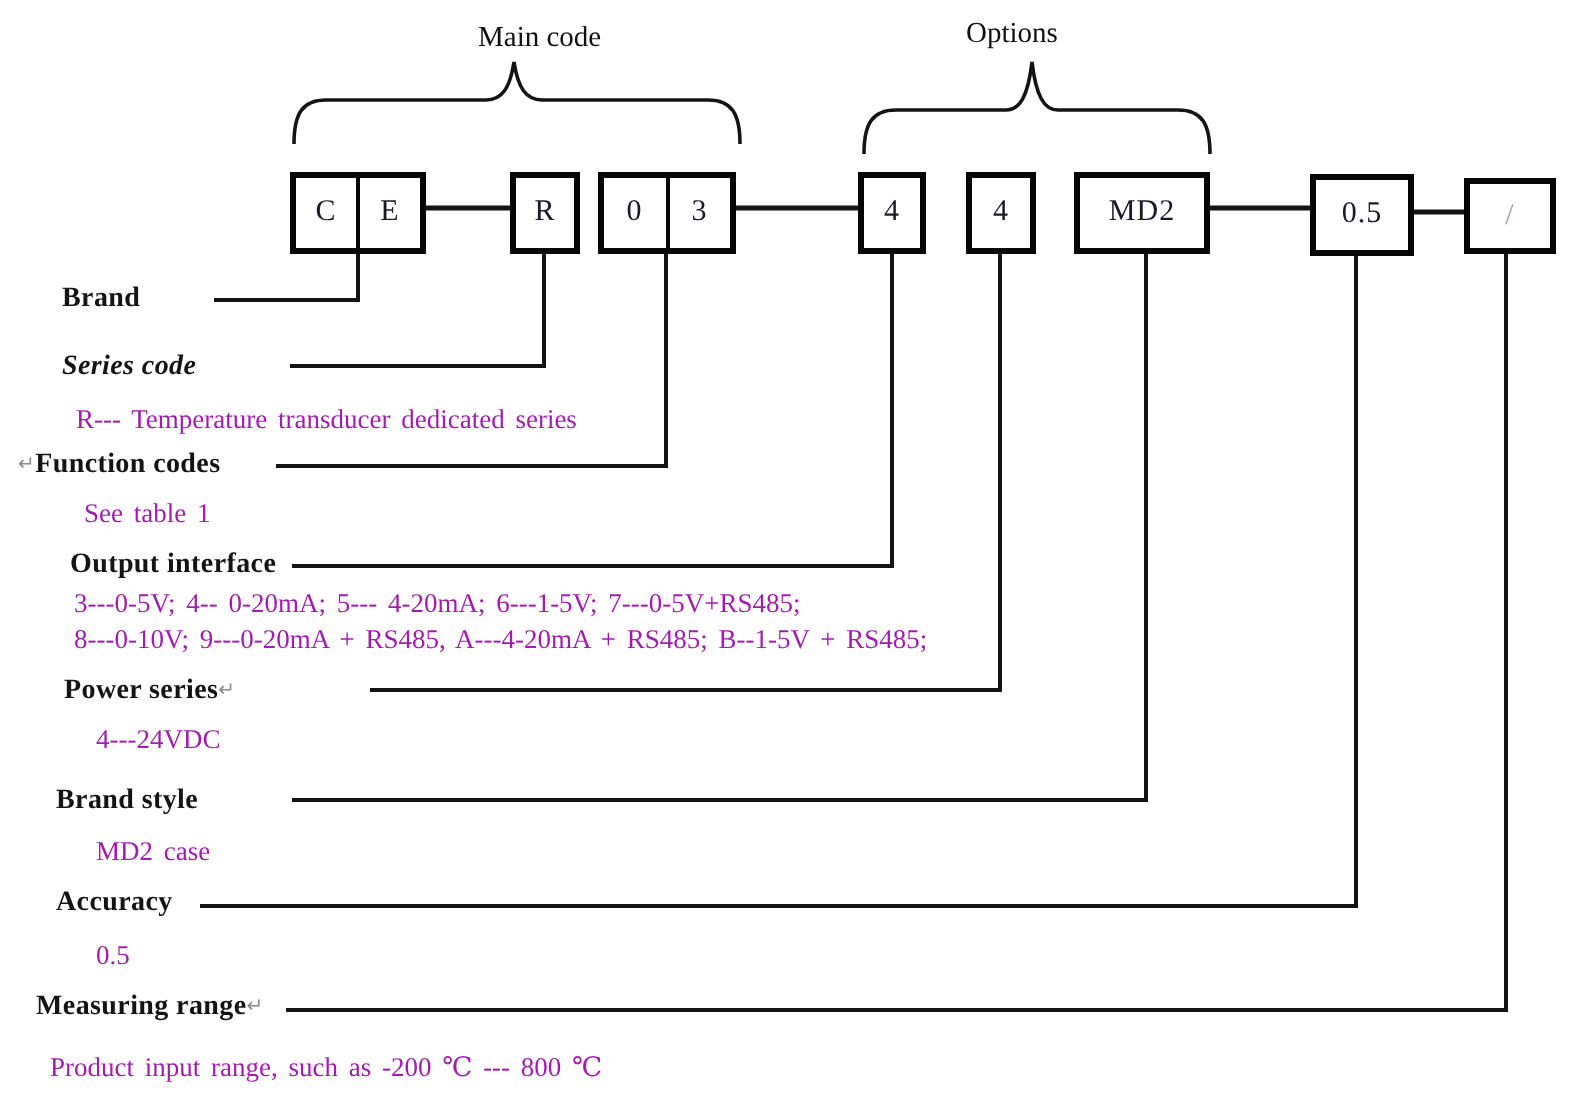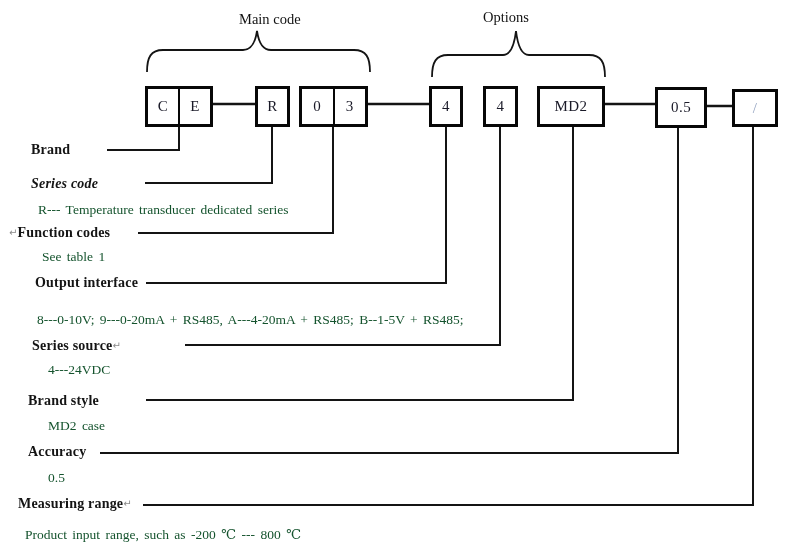--- a/index.html
+++ b/index.html
@@ -41,21 +41,21 @@
     position:absolute;
     font-weight:bold;
     font-size:14px;
     color:#141414;
     white-space:nowrap;
     letter-spacing:.2px;
   }
   .legend-note{
     position:absolute;
     font-size:13.5px;
-    color:#14532d;
+    color:#a21caf;
     white-space:nowrap;
     word-spacing:2px;
   }
   .ret-mark{
     font-family:"DejaVu Sans",sans-serif;
     font-weight:normal;
     font-size:10px;
     color:#8a8a8a;
     vertical-align:1px;
   }
@@ -115,23 +115,24 @@
 
   <div class="legend-label" style="left:31px;top:142px;">Brand</div>
 
   <div class="legend-label" style="left:31px;top:176px;font-style:italic;">Series code</div>
   <div class="legend-note" style="left:38px;top:202px;">R--- Temperature transducer dedicated series</div>
 
   <div class="legend-label" style="left:9px;top:225px;"><span class="ret-mark">↵</span><span>Function codes</span></div>
   <div class="legend-note" style="left:42px;top:249px;">See table 1</div>
 
   <div class="legend-label" style="left:35px;top:275px;">Output interface</div>
+  <div class="legend-note" style="left:37px;top:294px;">3---0-5V; 4-- 0-20mA; 5--- 4-20mA; 6---1-5V; 7---0-5V+RS485;</div>
   <div class="legend-note" style="left:37px;top:312px;">8---0-10V; 9---0-20mA + RS485, A---4-20mA + RS485; B--1-5V + RS485;</div>
 
-  <div class="legend-label" style="left:32px;top:338px;"><span>Series source</span><span class="ret-mark">↵</span></div>
+  <div class="legend-label" style="left:32px;top:338px;"><span>Power series</span><span class="ret-mark">↵</span></div>
   <div class="legend-note" style="left:48px;top:362px;">4---24VDC</div>
 
   <div class="legend-label" style="left:28px;top:393px;">Brand style</div>
   <div class="legend-note" style="left:48px;top:418px;text-align:center;">MD2 case</div>
 
   <div class="legend-label" style="left:28px;top:444px;">Accuracy</div>
   <div class="legend-note" style="left:48px;top:470px;">0.5</div>
 
   <div class="legend-label" style="left:18px;top:496px;"><span>Measuring range</span><span class="ret-mark">↵</span></div>
   <div class="legend-note" style="left:25px;top:526px;">Product input range, such as -200 ℃ --- 800 ℃</div>

